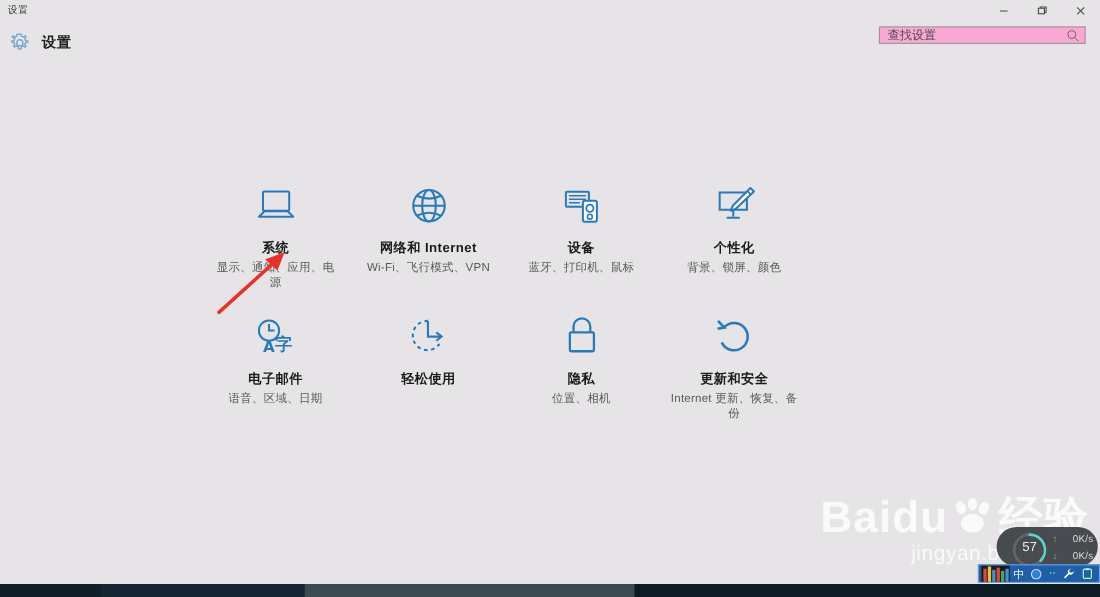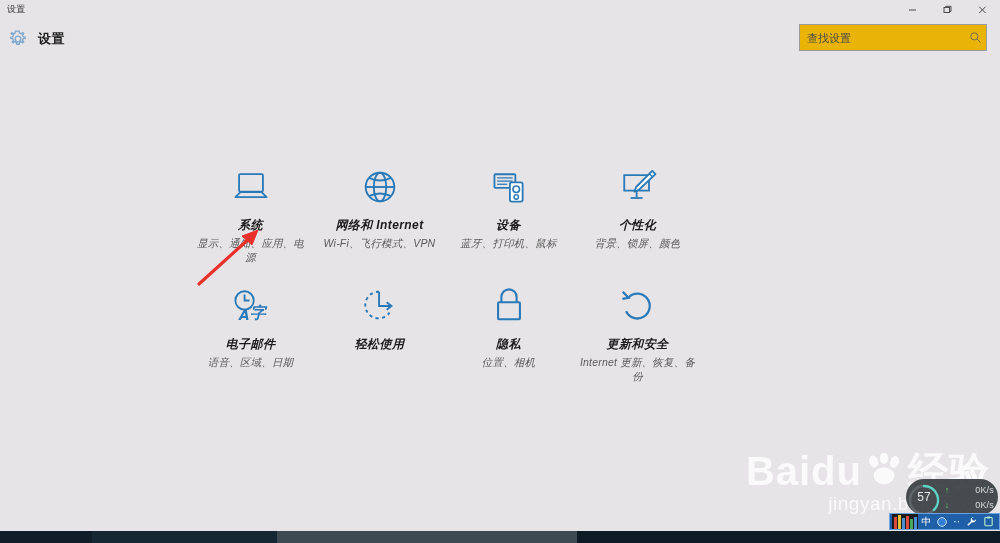--- a/index.html
+++ b/index.html
@@ -66,22 +66,22 @@
     font-weight: bold;
     color: #1f1f1f;
     margin-left: 10px;
     letter-spacing: .5px;
   }
   .search-wrap {
     position: absolute;
     right: 13px;
     top: 5px;
     width: 188px;
-    height: 27px;
-    background: #eab308;
+    height: 16px;
+    background: #f9a8d4;
     border: 1px solid #9a9a9a;
     display: flex;
     align-items: center;
     box-sizing: border-box;
   }
   .search-input {
     flex: 1;
     border: 0;
     outline: 0;
     background: transparent;
@@ -135,21 +135,21 @@
   }
   .tile-sub {
     font-size: 10.5px;
     color: #5a5a5a;
     line-height: 14px;
     padding: 0 4px;
     letter-spacing: .2px;
   }
   .tile { margin-left: 0; }
   .grid-row .tile + .tile { margin-left: 0; }
-  .grid-row { gap: 4px; font-style: italic; }
+  .grid-row { gap: 14px; }
   .tile { width: 125px; }
   .grid-row { padding-left: 188px; }
   .grid-row .tile { margin-right: 0; }
 
   
   .annotation {
     position: absolute;
     left: 190px;
     top: 225px;
     width: 80px;
@@ -193,21 +193,21 @@
     background: #3b4045;
     border-radius: 18px;
     display: flex;
     align-items: center;
     opacity: .93;
   }
   .gauge {
     width: 34px;
     height: 28px;
     position: relative;
-    margin-left: 1px;
+    margin-left: 13px;
     flex: none;
   }
   .gauge-text {
     position: absolute;
     left: 0; top: 0; right: 0; bottom: 0;
     display: flex;
     align-items: center;
     justify-content: center;
     font-size: 12px;
     color: #e8e8e8;

